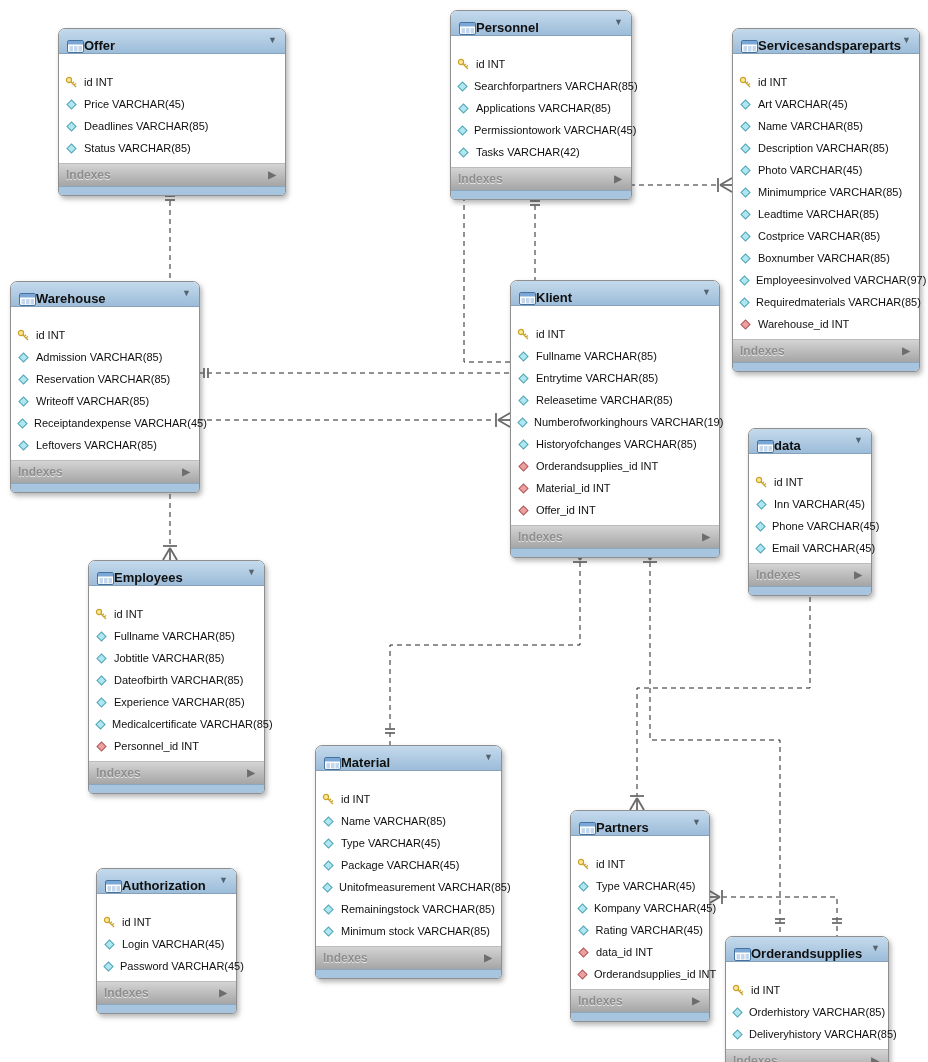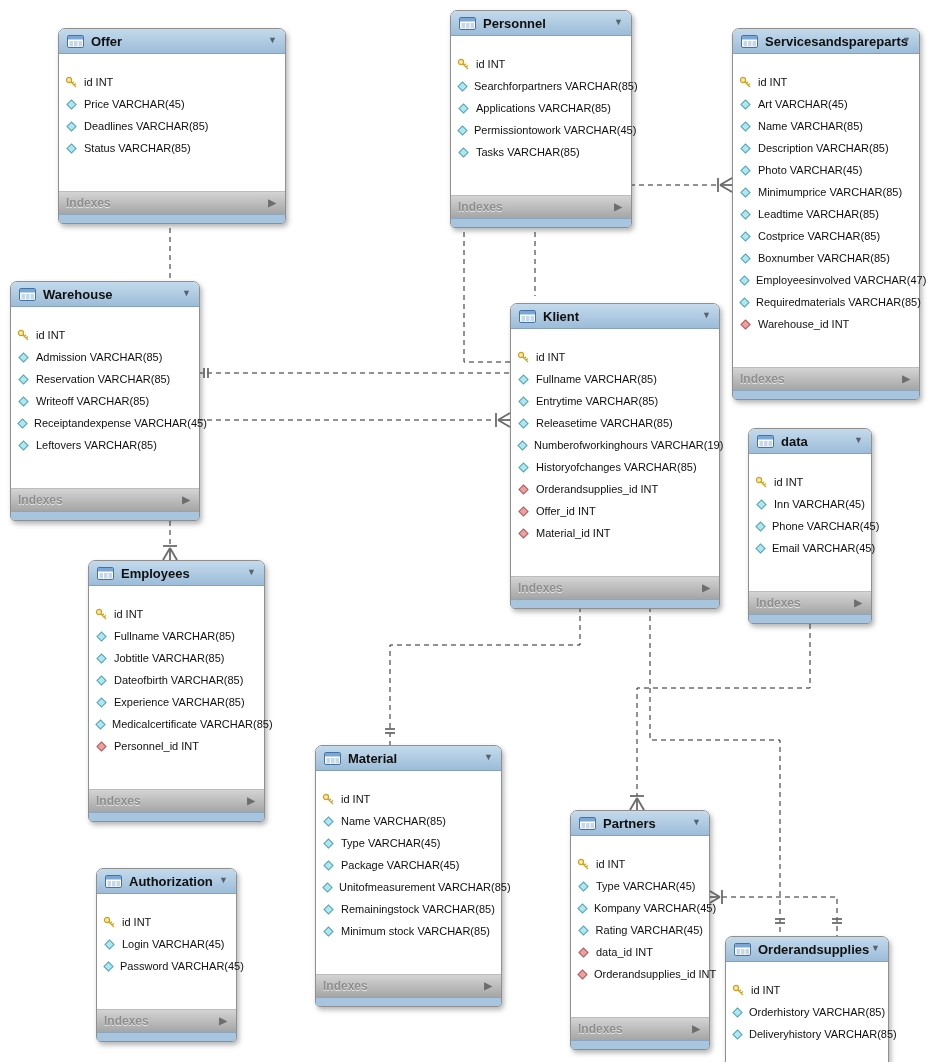--- a/index.html
+++ b/index.html
@@ -3,33 +3,33 @@
 <meta charset="utf-8">
 <style>
   html,body{margin:0;padding:0;background:#ffffff;}
   #canvas{position:relative;width:928px;height:1062px;background:#ffffff;
           font-family:"Liberation Sans",sans-serif;overflow:hidden;}
   svg.wires{position:absolute;left:0;top:0;pointer-events:none;}
   .wire{stroke:#242424;stroke-width:1;fill:none;stroke-dasharray:5 4;}
   .mk line{stroke:#6b6b6b;stroke-width:1.8;fill:none;}
   .tbl{position:absolute;background:#ffffff;border:1px solid #8f8f8f;
        border-radius:7px 7px 5px 5px;box-shadow:2px 3px 5px rgba(70,70,70,.40);}
-  .tbl-hdr{height:24px;display:flex;align-items:center;gap:7px;padding:0 8px;
+  .tbl-hdr{height:24px;display:flex;align-items:flex-end;padding:0 8px;
        background:linear-gradient(#c4daec,#9cbcd9);
        border-bottom:1px solid #86a2ba;border-radius:6px 6px 0 0;position:relative;}
   .tico{display:flex;align-items:center;}
   .tbl-title{font-size:13px;font-weight:bold;color:#101010;white-space:nowrap;}
   .tbl-collapse{position:absolute;right:8px;top:7px;color:#54626e;font-size:9px;line-height:9px;}
   .rows{padding:17px 0 4px 0;}
   .row{height:22px;display:flex;align-items:center;gap:6px;padding:0 6px;
        font-size:11px;color:#101010;white-space:nowrap;}
   .fico{display:flex;align-items:center;width:13px;justify-content:center;}
   .tbl-ftr{height:22px;background:linear-gradient(#d4d4d4,#a5a5a5);display:flex;align-items:center;
        padding:0 7px;font-size:12px;font-weight:bold;color:#8d8d8d;
-       text-shadow:0 1px 0 #e9e9e9;position:relative;border-top:1px solid #bcbcbc;margin-top:28px;}
+       text-shadow:0 1px 0 #e9e9e9;position:relative;border-top:1px solid #bcbcbc;}
   .ftr-arrow{position:absolute;right:9px;top:6px;color:#6d6d6d;font-size:10px;line-height:10px;text-shadow:none;}
   .tbl-strip{height:8px;background:#a7c5df;border-top:1px solid #8ba7bf;border-radius:0 0 4px 4px;}
 </style>
 </head>
 <body>
 
 <div id="canvas">
     <svg class="wires" width="928" height="1062">
       <g>
         <polyline class="wire" points="170,192 170,281"></polyline>
@@ -230,21 +230,21 @@
             </svg>
           </span>
           <span>Permissiontowork VARCHAR(45)</span>
         </div>
         <div class="row">
           <span class="fico">
             <svg width="11" height="11" viewBox="0 0 11 11">
               <rect x="2.3" y="2.3" width="6.4" height="6.4" transform="rotate(45 5.5 5.5)" fill="#aee7f0" stroke="#4fa3b5" stroke-width="1"></rect>
             </svg>
           </span>
-          <span>Tasks VARCHAR(85)</span>
+          <span>Tasks VARCHAR(42)</span>
         </div>
       </div>
       <div class="tbl-ftr">
         <span>Indexes</span>
         <span class="ftr-arrow">▶</span>
       </div>
       <div class="tbl-strip"></div>
     </div>
     <div class="tbl" style="left:732px;top:28px;width:186px">
       <div class="tbl-hdr">
@@ -333,21 +333,21 @@
             </svg>
           </span>
           <span>Boxnumber VARCHAR(85)</span>
         </div>
         <div class="row">
           <span class="fico">
             <svg width="11" height="11" viewBox="0 0 11 11">
               <rect x="2.3" y="2.3" width="6.4" height="6.4" transform="rotate(45 5.5 5.5)" fill="#aee7f0" stroke="#4fa3b5" stroke-width="1"></rect>
             </svg>
           </span>
-          <span>Employeesinvolved VARCHAR(47)</span>
+          <span>Employeesinvolved VARCHAR(97)</span>
         </div>
         <div class="row">
           <span class="fico">
             <svg width="11" height="11" viewBox="0 0 11 11">
               <rect x="2.3" y="2.3" width="6.4" height="6.4" transform="rotate(45 5.5 5.5)" fill="#aee7f0" stroke="#4fa3b5" stroke-width="1"></rect>
             </svg>
           </span>
           <span>Requiredmaterials VARCHAR(85)</span>
         </div>
         <div class="row">
@@ -429,21 +429,21 @@
           </span>
           <span>Leftovers VARCHAR(85)</span>
         </div>
       </div>
       <div class="tbl-ftr">
         <span>Indexes</span>
         <span class="ftr-arrow">▶</span>
       </div>
       <div class="tbl-strip"></div>
     </div>
-    <div class="tbl" style="left:510px;top:303px;width:208px">
+    <div class="tbl" style="left:510px;top:280px;width:208px">
       <div class="tbl-hdr">
         <span class="tico">
           <svg width="17" height="13" viewBox="0 0 17 13">
             <rect x="0.5" y="0.5" width="16" height="12" rx="1.5" fill="#ffffff" stroke="#46729f"></rect>
             <rect x="1" y="1" width="15" height="3.5" fill="#7aa7d6"></rect>
             <rect x="2.5" y="6" width="3.5" height="5.5" fill="#c3d8ee"></rect>
             <rect x="7" y="6" width="3.5" height="5.5" fill="#c3d8ee"></rect>
             <rect x="11.5" y="6" width="3.5" height="5.5" fill="#c3d8ee"></rect>
           </svg>
         </span>
@@ -507,29 +507,29 @@
             </svg>
           </span>
           <span>Orderandsupplies_id INT</span>
         </div>
         <div class="row">
           <span class="fico">
             <svg width="11" height="11" viewBox="0 0 11 11">
               <rect x="2.3" y="2.3" width="6.4" height="6.4" transform="rotate(45 5.5 5.5)" fill="#eda0a0" stroke="#b05656" stroke-width="1"></rect>
             </svg>
           </span>
+          <span>Material_id INT</span>
+        </div>
+        <div class="row">
+          <span class="fico">
+            <svg width="11" height="11" viewBox="0 0 11 11">
+              <rect x="2.3" y="2.3" width="6.4" height="6.4" transform="rotate(45 5.5 5.5)" fill="#eda0a0" stroke="#b05656" stroke-width="1"></rect>
+            </svg>
+          </span>
           <span>Offer_id INT</span>
-        </div>
-        <div class="row">
-          <span class="fico">
-            <svg width="11" height="11" viewBox="0 0 11 11">
-              <rect x="2.3" y="2.3" width="6.4" height="6.4" transform="rotate(45 5.5 5.5)" fill="#eda0a0" stroke="#b05656" stroke-width="1"></rect>
-            </svg>
-          </span>
-          <span>Material_id INT</span>
         </div>
       </div>
       <div class="tbl-ftr">
         <span>Indexes</span>
         <span class="ftr-arrow">▶</span>
       </div>
       <div class="tbl-strip"></div>
     </div>
     <div class="tbl" style="left:748px;top:428px;width:122px">
       <div class="tbl-hdr">

